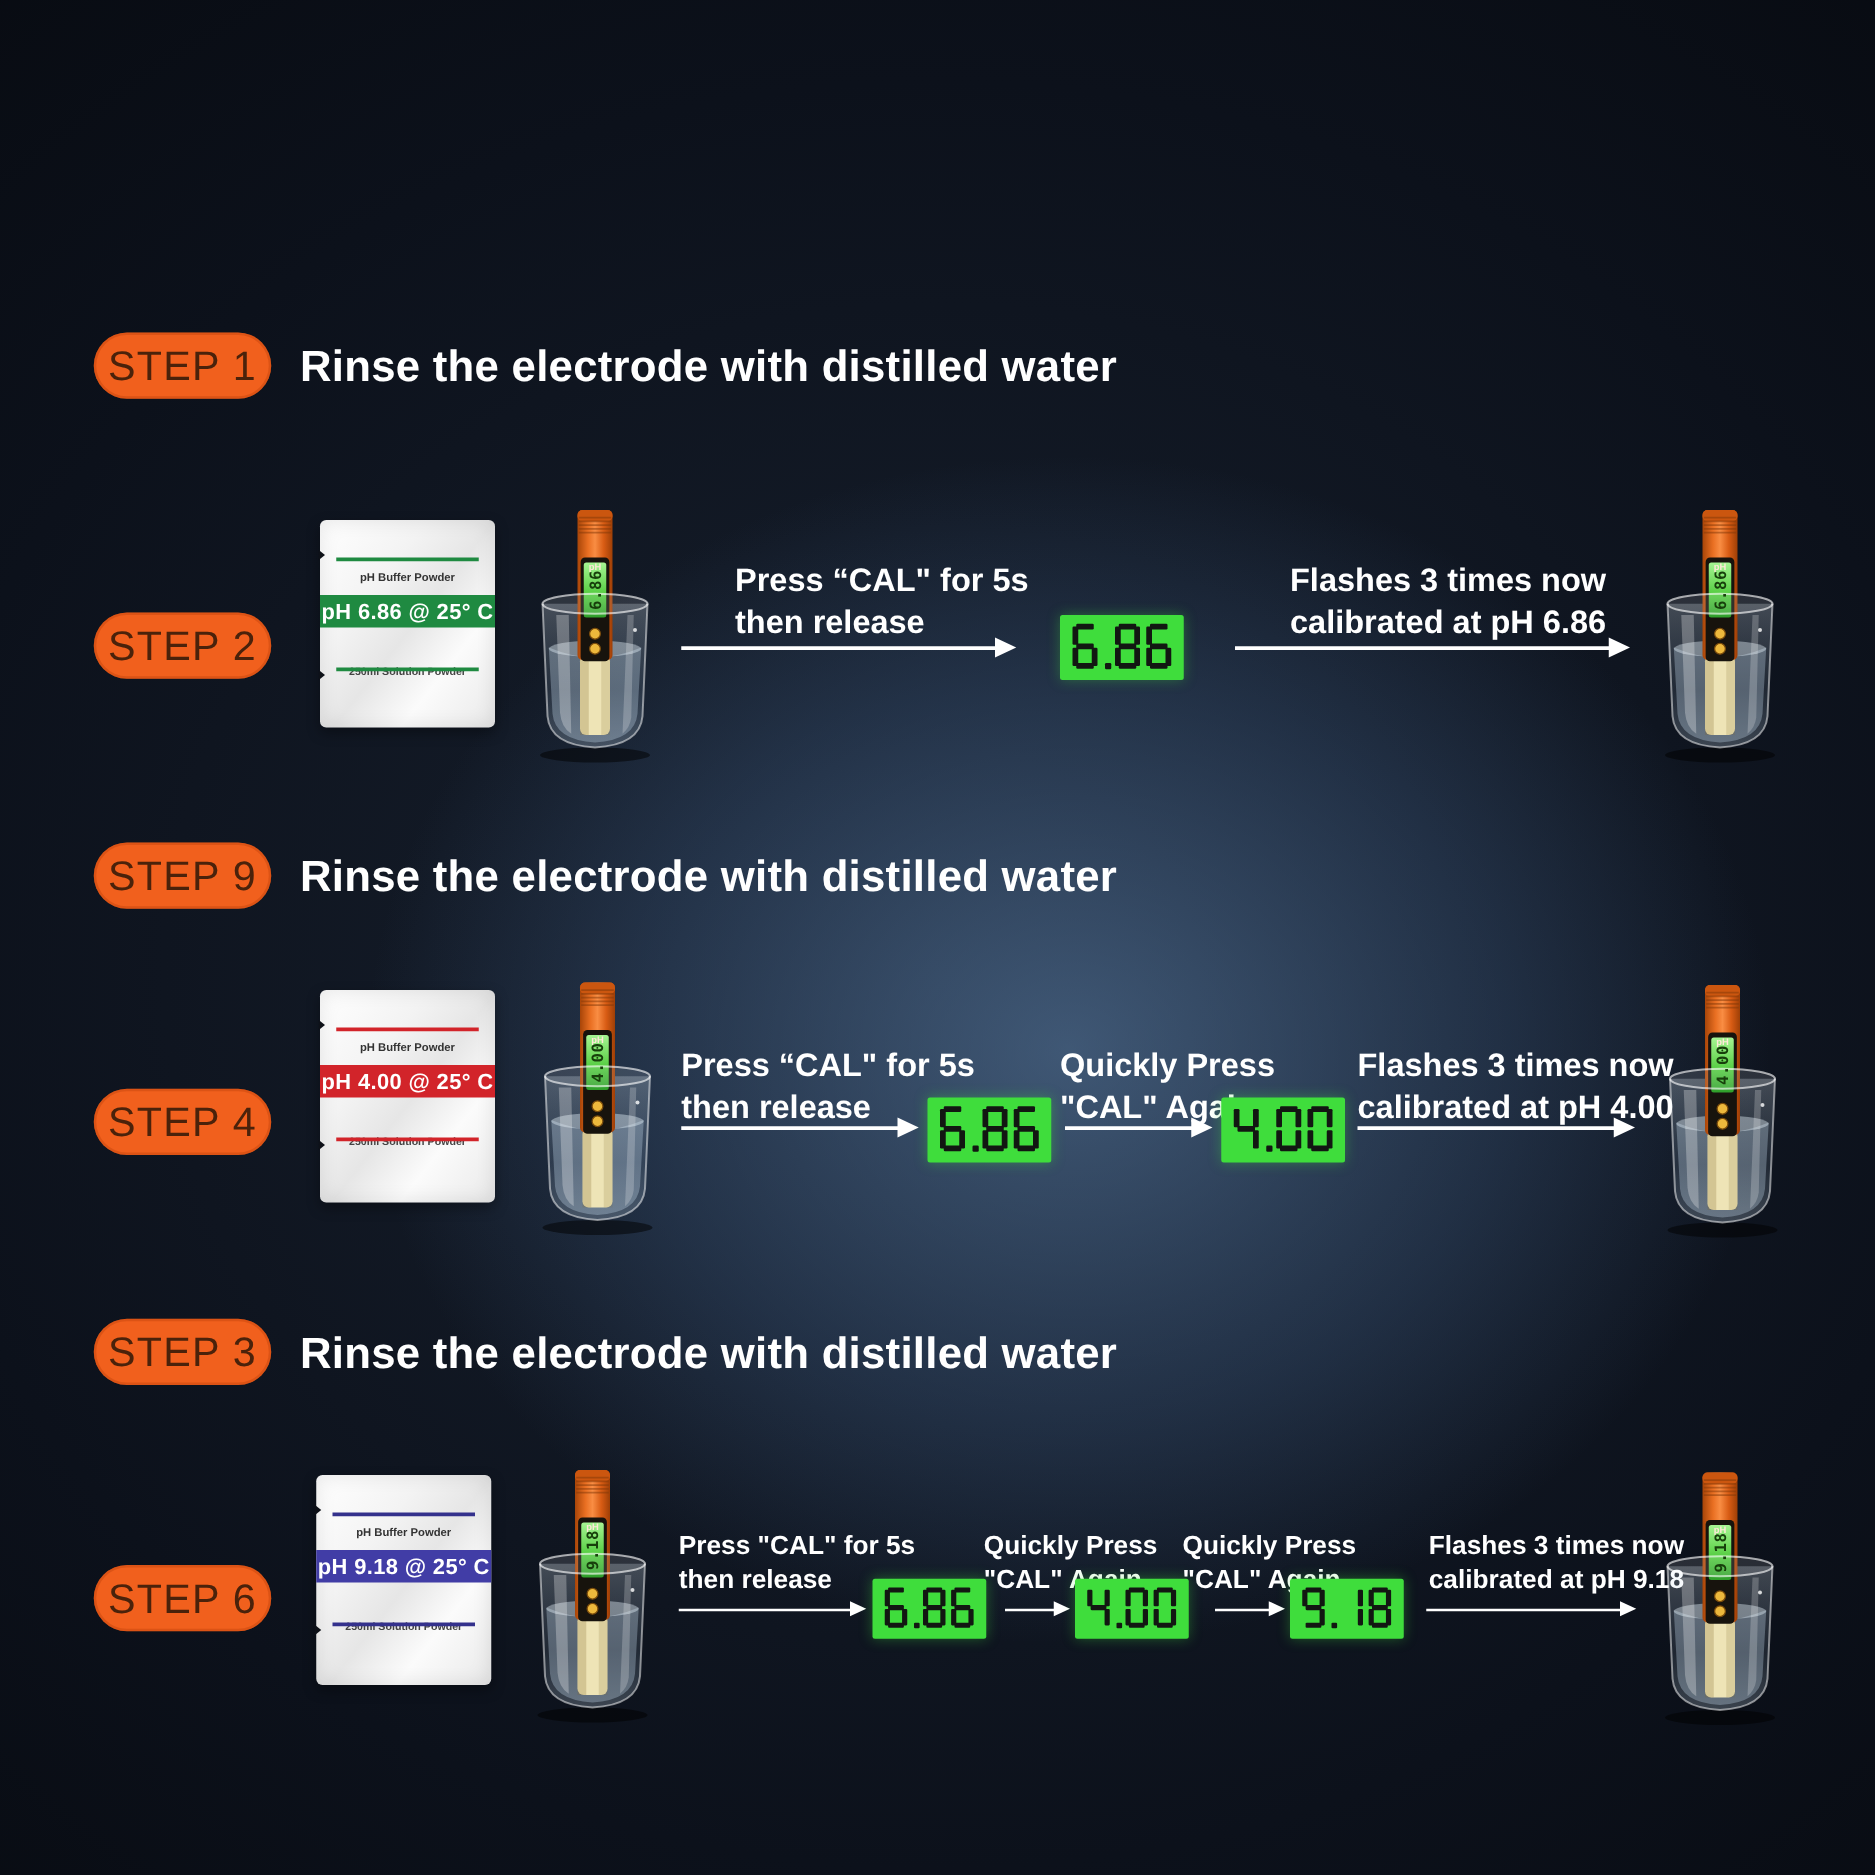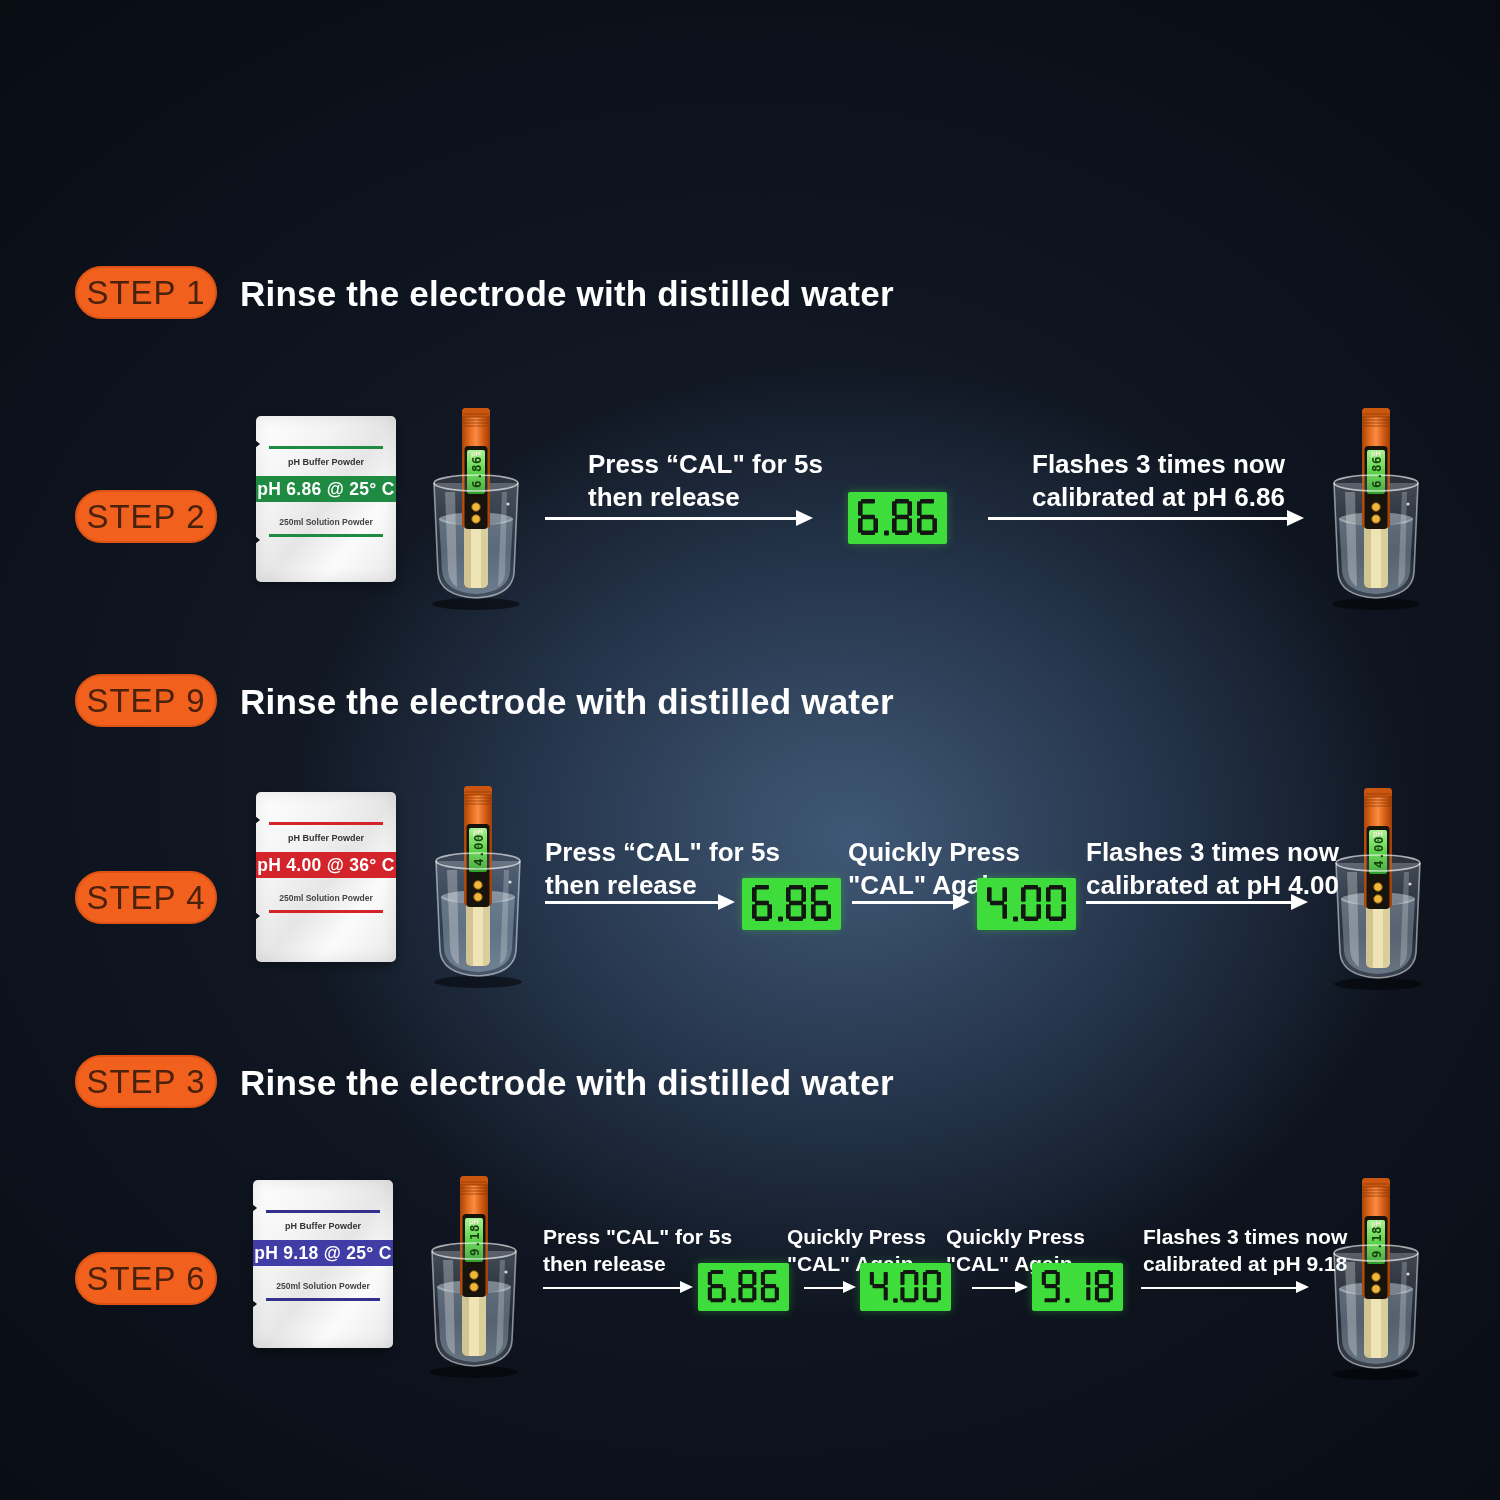--- a/index.html
+++ b/index.html
@@ -54,21 +54,21 @@
     box-shadow:inset 0 0 16px rgba(0,0,0,0.10), 0 4px 10px rgba(0,0,0,0.35);
   }
   .packet::before,.packet::after{content:"";position:absolute;left:-1px;width:0;height:0;
     border-top:4px solid transparent;border-bottom:4px solid transparent;border-left:5px solid #0e1118;}
   .packet::before{top:24px;} .packet::after{top:120px;}
   .packet .rule{position:absolute;left:13px;right:13px;height:3px;}
   .packet .r1{top:30px;} .packet .r2{top:118px;}
   .packet .hdr{position:absolute;top:41px;left:0;width:100%;text-align:center;font-size:9px;color:#333;font-weight:700;}
   .packet .band{position:absolute;top:60px;left:0;right:0;height:26px;display:flex;align-items:center;justify-content:center;
     color:#fff;font-weight:700;font-size:17.5px;letter-spacing:0.3px;}
-  .packet .ftr{position:absolute;top:101px;left:0;width:100%;text-align:center;font-size:8.5px;color:#444;font-weight:700;}
+  .packet .ftr{position:absolute;top:116px;left:0;width:100%;text-align:center;font-size:8.5px;color:#444;font-weight:700;}
   .packet.green .rule,.packet.green .band{background:#1f8a41;}
   .packet.red .rule,.packet.red .band{background:#d2242a;}
   .packet.purple .rule{background:#34318c;} .packet.purple .band{background:#413da6;}
 
   
   .meter{position:absolute;width:116px;height:206px;}
   .meter svg.inst{position:absolute;left:0;top:0;width:116px;height:206px;}
   .pen-ph{position:absolute;left:58px;top:23px;transform:translateX(-50%);
     font-size:7.5px;color:#ffe9d8;font-weight:700;margin-top:20px;}
   .pen-val{position:absolute;left:58px;top:66px;transform:translate(-50%,-50%) rotate(-90deg);
@@ -188,21 +188,21 @@
     <span class="pen-val">6.86</span>
   </div>
 
   <div class="badge" style="top:674px">STEP 9</div>
   <div class="rinse" style="top:682px">Rinse the electrode with distilled water</div>
 
   <div class="badge" style="top:871px">STEP 4</div>
   <div class="packet red" style="left:256px;top:792px;width:140px;height:170px">
     <div class="rule r1"></div>
     <div class="hdr">pH Buffer Powder</div>
-    <div class="band">pH 4.00 @ 36° C</div>
+    <div class="band">pH 4.00 @ 25° C</div>
     <div class="ftr">250ml Solution Powder</div>
     <div class="rule r2"></div>
   </div>
   <div class="meter" style="left:420px;top:784px">
     <svg class="inst">
         <use href="#meterGlass"></use>
       </svg>
     <span class="pen-ph">pH</span>
     <span class="pen-val">4.00</span>
   </div>

